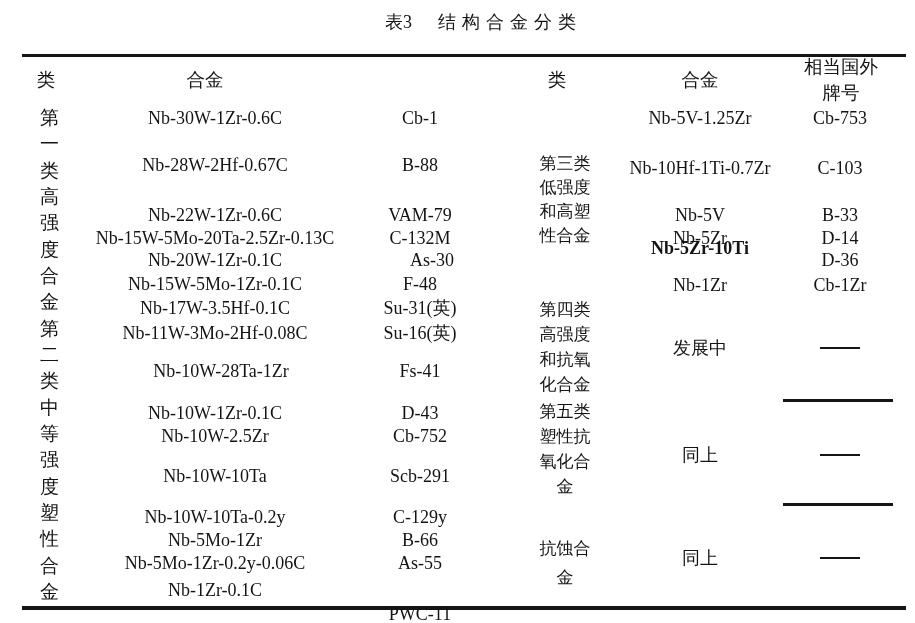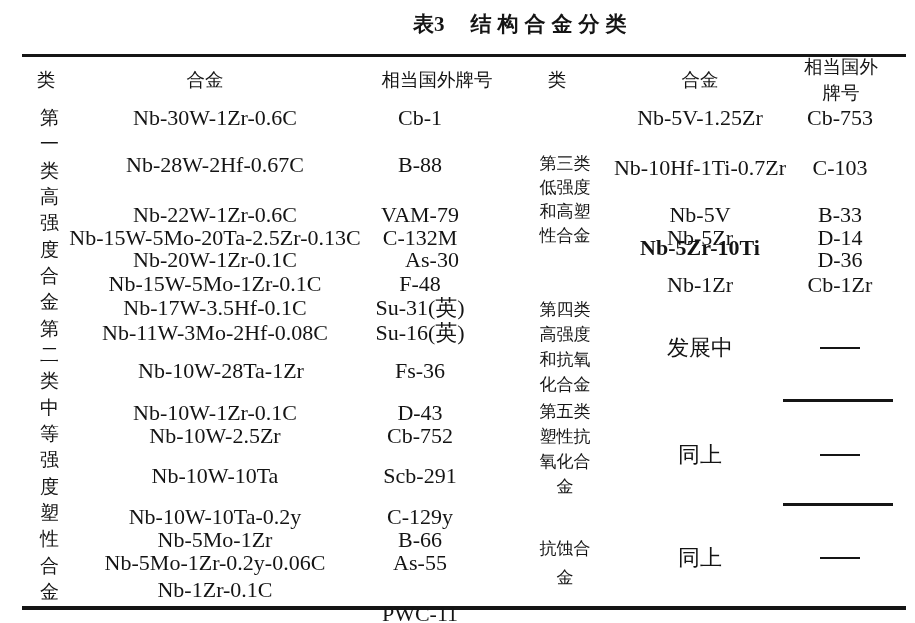--- a/index.html
+++ b/index.html
@@ -1,24 +1,24 @@
 <!DOCTYPE html>
 <html><head>
 <meta charset="utf-8">
 <style>
   * { margin:0; padding:0; box-sizing:border-box; }
   html,body { background:#ffffff; }
   body { font-family:"Liberation Serif","DejaVu Serif",serif; color:#141414; }
   .page { position:relative; width:915px; height:623px; background:#ffffff; overflow:hidden; }
-  .title { position:absolute; left:385px; top:10px; font-weight:bold; font-size:21px; white-space:nowrap;margin-left:28px; }
+  .title { position:absolute; left:385px; top:10px; font-weight:normal; font-size:18px; white-space:nowrap; }
   .title .gap { margin-left:26px; letter-spacing:6px; }
   .rule { position:absolute; left:22px; width:884px; background:#151515; }
   .top-rule { top:54px; height:3px; }
   .bottom-rule { top:606px; height:3.5px; }
-  .cell { position:absolute; transform:translate(-50%,-50%); white-space:nowrap; font-size:22px; line-height:1.15; }
+  .cell { position:absolute; transform:translate(-50%,-50%); white-space:nowrap; font-size:18px; line-height:1.15; }
   .hdr { font-size:18.5px; }
   .vstrip { position:absolute; left:36px; top:105px; width:27px; height:500px;
             display:flex; flex-direction:column; justify-content:space-between;
             align-items:center; font-size:19px; }
   .class-block { position:absolute; left:530px; width:70px; text-align:center; font-size:17px; }
   .colsep { position:absolute; left:783px; width:110px; height:2.5px; background:#151515; }
   .dash { width:40px; height:0; border-top:2.5px solid #151515; }
 </style>
 </head>
 <body>
@@ -27,21 +27,20 @@
 
   <div class="title">
     <span>表3</span><span class="gap">结构合金分类</span>
   </div>
 
   <div class="rule top-rule"></div>
   <div class="rule bottom-rule"></div>
 
   <div class="cell hdr" style="left:46px;top:81px">类</div>
   <div class="cell hdr" style="left:205px;top:81px">合金</div>
-  <div class="cell hdr" style="left:437px;top:81px">相当国外牌号</div>
   <div class="cell hdr" style="left:557px;top:81px">类</div>
   <div class="cell hdr" style="left:700px;top:81px">合金</div>
   <div class="cell hdr" style="left:841px;top:68px">相当国外</div>
   <div class="cell hdr" style="left:841px;top:94px">牌号</div>
 
   <div class="vstrip" id="class-strip">
       <span>第</span>
       <span>一</span>
       <span>类</span>
       <span>高</span>
@@ -73,21 +72,21 @@
       <div class="cell" style="left: 420px; top: 238px;">C-132M</div>
       <div class="cell" style="left: 215px; top: 260px;">Nb-20W-1Zr-0.1C</div>
       <div class="cell" style="left: 432px; top: 260px;">As-30</div>
       <div class="cell" style="left: 215px; top: 284px;">Nb-15W-5Mo-1Zr-0.1C</div>
       <div class="cell" style="left: 420px; top: 284px;">F-48</div>
       <div class="cell" style="left: 215px; top: 308px;">Nb-17W-3.5Hf-0.1C</div>
       <div class="cell" style="left: 420px; top: 308px;">Su-31(英)</div>
       <div class="cell" style="left: 215px; top: 333px;">Nb-11W-3Mo-2Hf-0.08C</div>
       <div class="cell" style="left: 420px; top: 333px;">Su-16(英)</div>
       <div class="cell" style="left: 197px; top: 371px; margin-left: 24px;">Nb-10W-28Ta-1Zr</div>
-      <div class="cell" style="left: 420px; top: 371px;">Fs-36</div>
+      <div class="cell" style="left: 420px; top: 371px;">Fs-41</div>
       <div class="cell" style="left: 215px; top: 413px;">Nb-10W-1Zr-0.1C</div>
       <div class="cell" style="left: 420px; top: 413px;">D-43</div>
       <div class="cell" style="left: 215px; top: 436px;">Nb-10W-2.5Zr</div>
       <div class="cell" style="left: 420px; top: 436px;">Cb-752</div>
       <div class="cell" style="left: 215px; top: 476px;">Nb-10W-10Ta</div>
       <div class="cell" style="left: 420px; top: 476px;">Scb-291</div>
       <div class="cell" style="left: 215px; top: 517px;">Nb-10W-10Ta-0.2y</div>
       <div class="cell" style="left: 420px; top: 517px;">C-129y</div>
       <div class="cell" style="left: 215px; top: 540px;">Nb-5Mo-1Zr</div>
       <div class="cell" style="left: 420px; top: 540px;">B-66</div>

